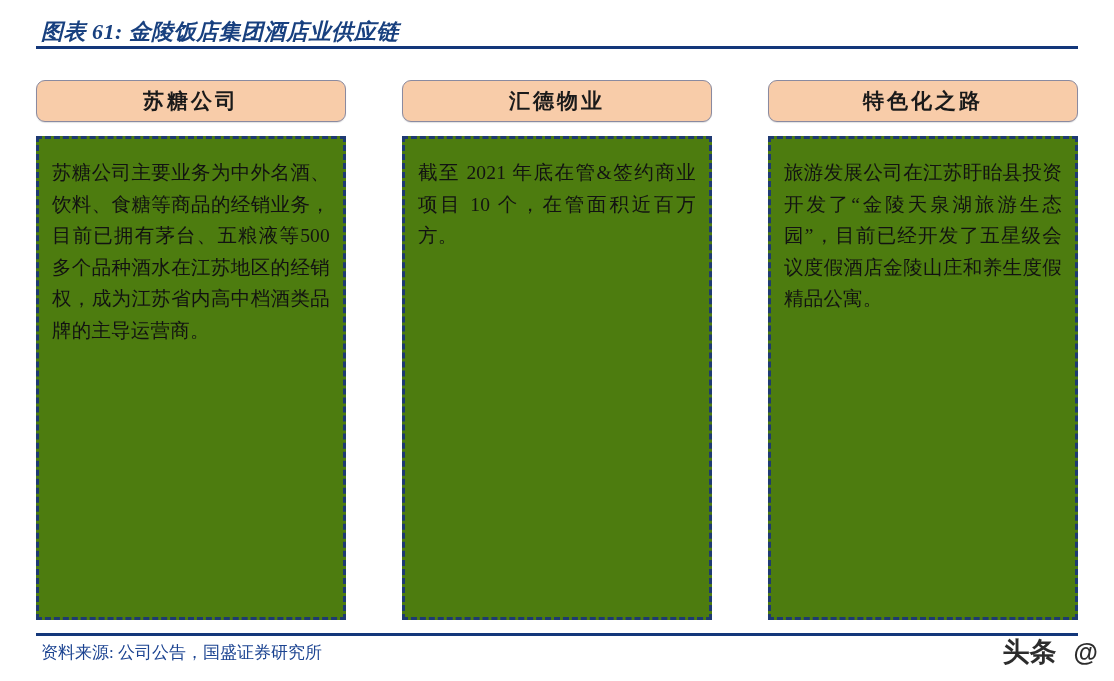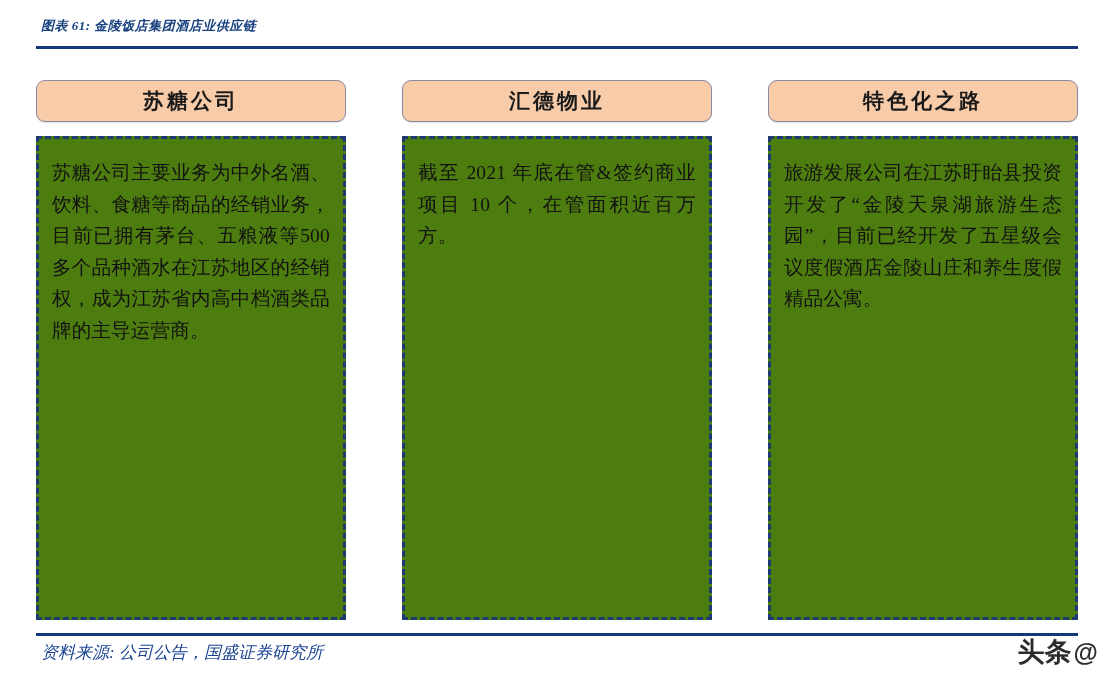--- a/index.html
+++ b/index.html
@@ -16,21 +16,21 @@
   }
 
   
   #figure-title {
     position: absolute;
     left: 41px;
     top: 17px;
     font-family: "Liberation Serif", "DejaVu Serif", serif;
     font-style: italic;
     font-weight: bold;
-    font-size: 13px;
+    font-size: 22px;
     letter-spacing: 0.5px;
     color: #18407F;
     white-space: nowrap;
     text-align: center;
   }
   #title-rule {
     position: absolute;
     left: 36px;
     top: 46px;
     width: 1042px;
@@ -105,34 +105,33 @@
     top: 633px;
     width: 1042px;
     height: 3px;
     background: #13377A;
   }
   #source-note {
     position: absolute;
     left: 41px;
     top: 641px;
     font-family: "Liberation Serif", "DejaVu Serif", serif;
-    font-style: italic;
     font-size: 17px;
     color: #1B4391;
     white-space: nowrap;
   }
 
   
   #watermark {
     position: absolute;
     right: 16px;
     top: 634px;
     display: flex;
     align-items: center;
-    gap: 2px;
+    gap: 17px;
     font-family: "Liberation Sans", "DejaVu Sans", sans-serif;
     font-weight: bold;
     font-size: 27px;
     color: #1b1b1b;
     letter-spacing: 0px;
     opacity: 0.92;
   }
   #watermark .wm-at {
     font-size: 25px;
     font-weight: bold;

